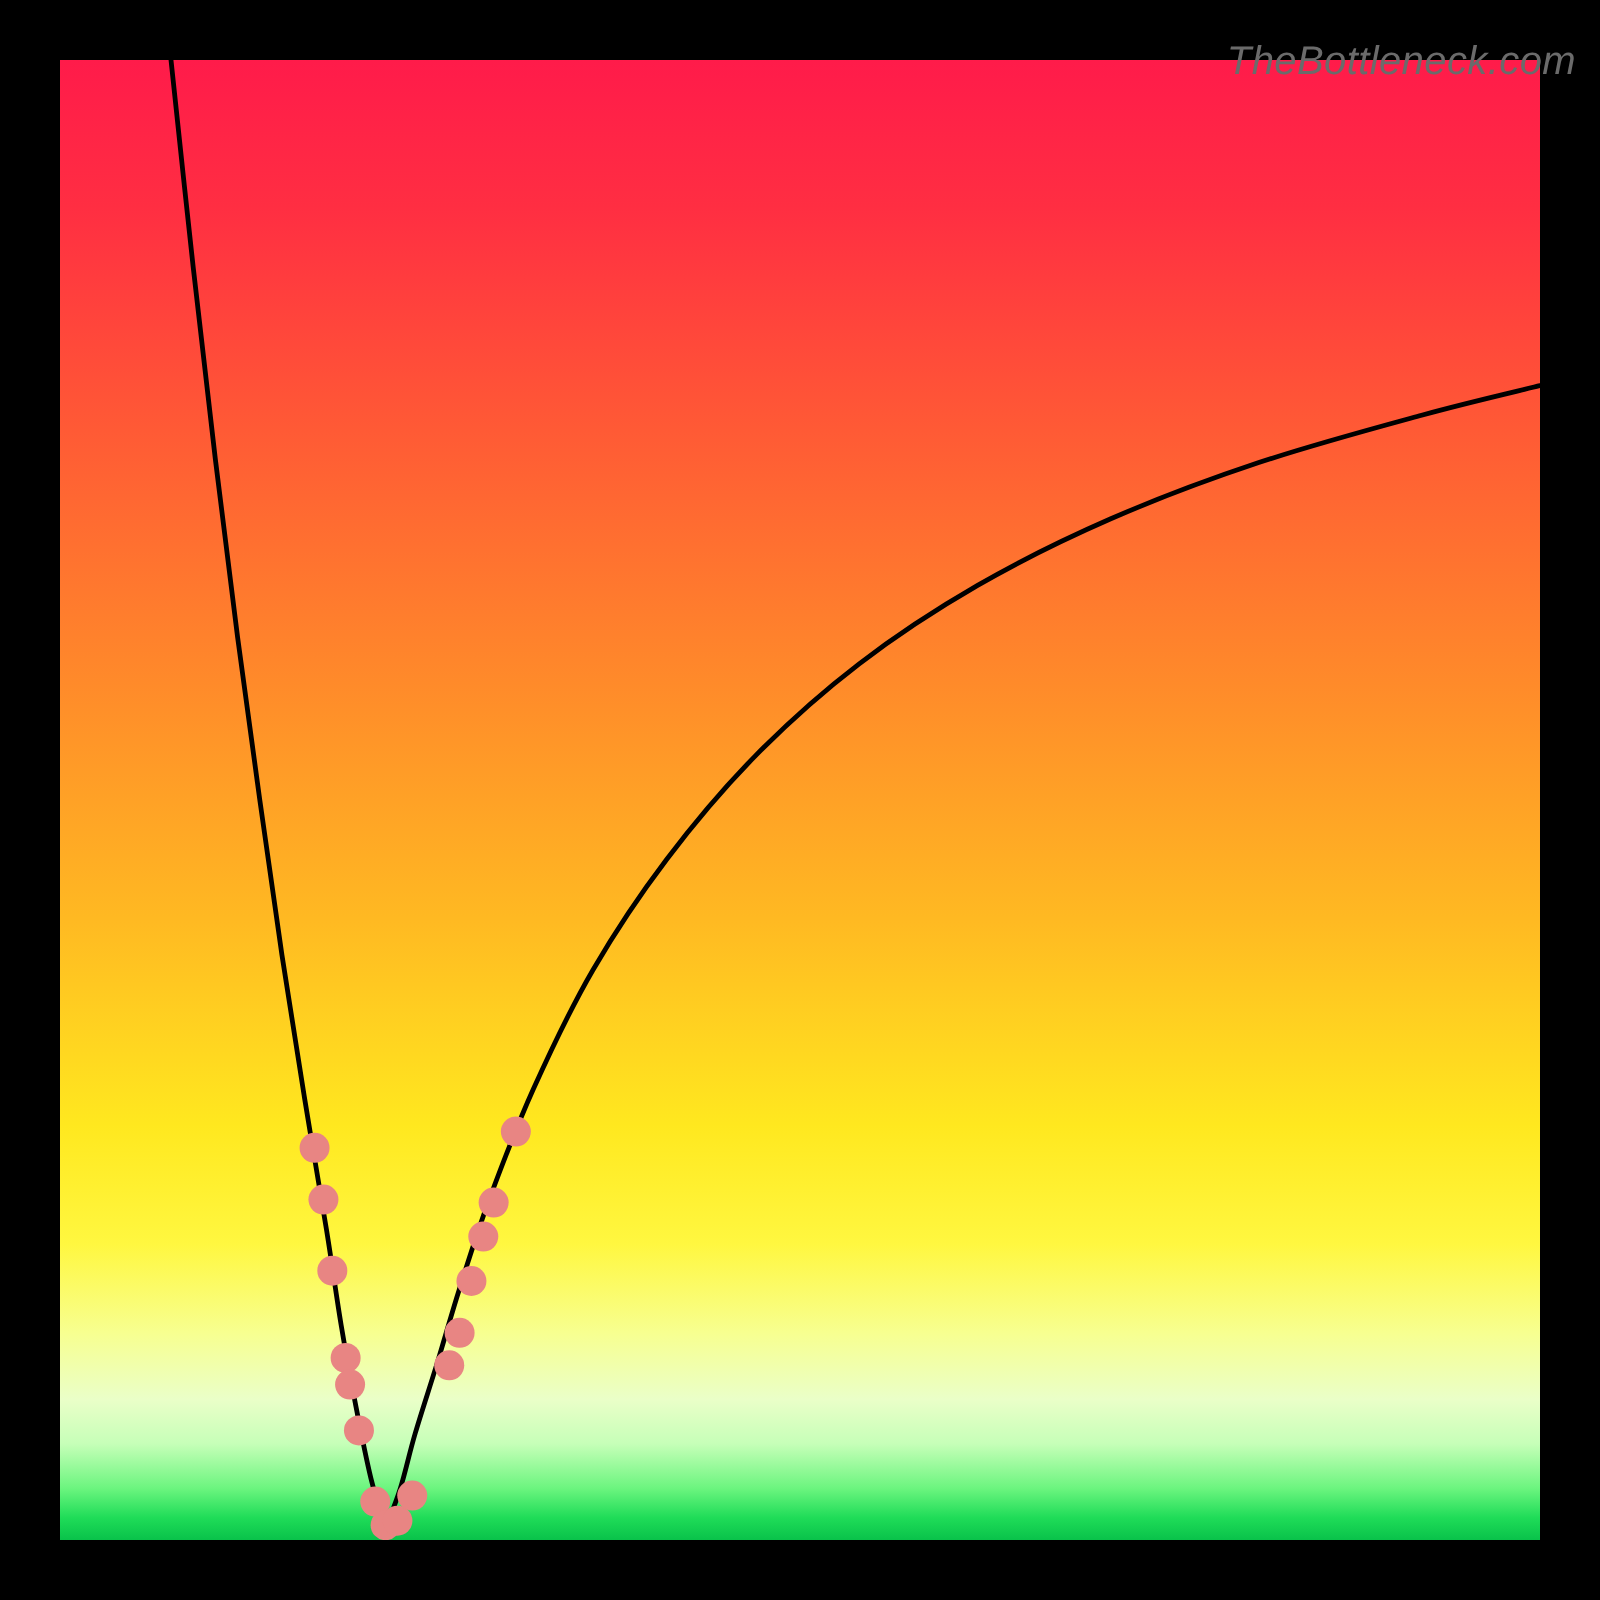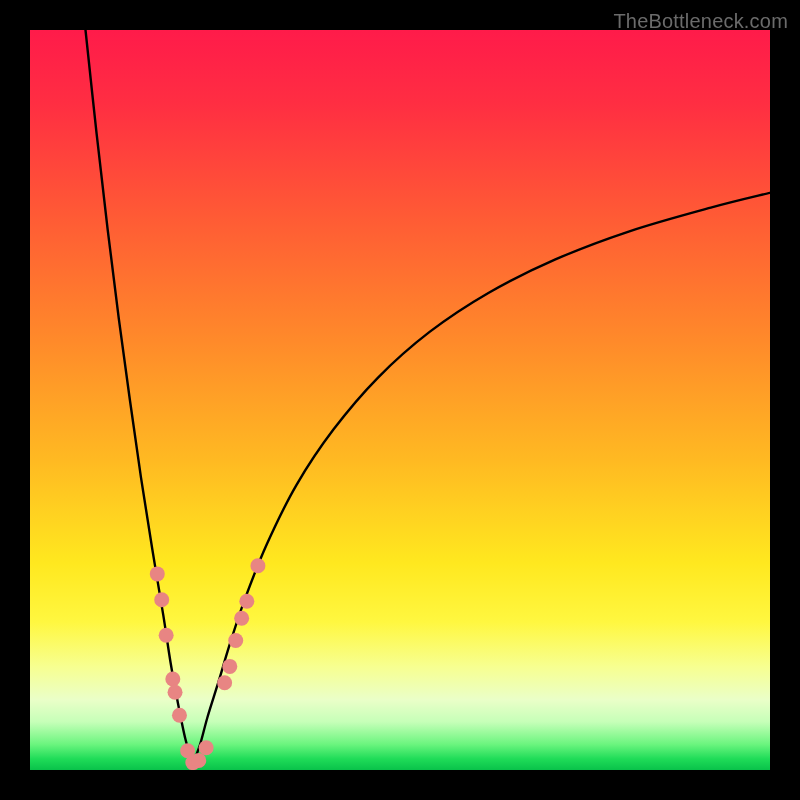--- a/index.html
+++ b/index.html
@@ -37,27 +37,28 @@
   .curve {
     position: absolute;
     top: 0;
     left: 0;
     width: 100%;
     height: 100%;
     pointer-events: none;
   }
   .watermark {
     position: absolute;
-    top: 10px;
+    top: 20px;
     right: 12px;
     color: #6b6b6b;
     font-size: 20px;
     font-weight: 500;
     letter-spacing: 0.2px;
     user-select: none;
+    font-style: italic;
   }
 </style>
 </head>
 <body>
 
 <div class="frame">
 
   <div class="plot">
     <svg class="gradient" viewBox="0 0 740 740" preserveAspectRatio="none">
       <defs>

